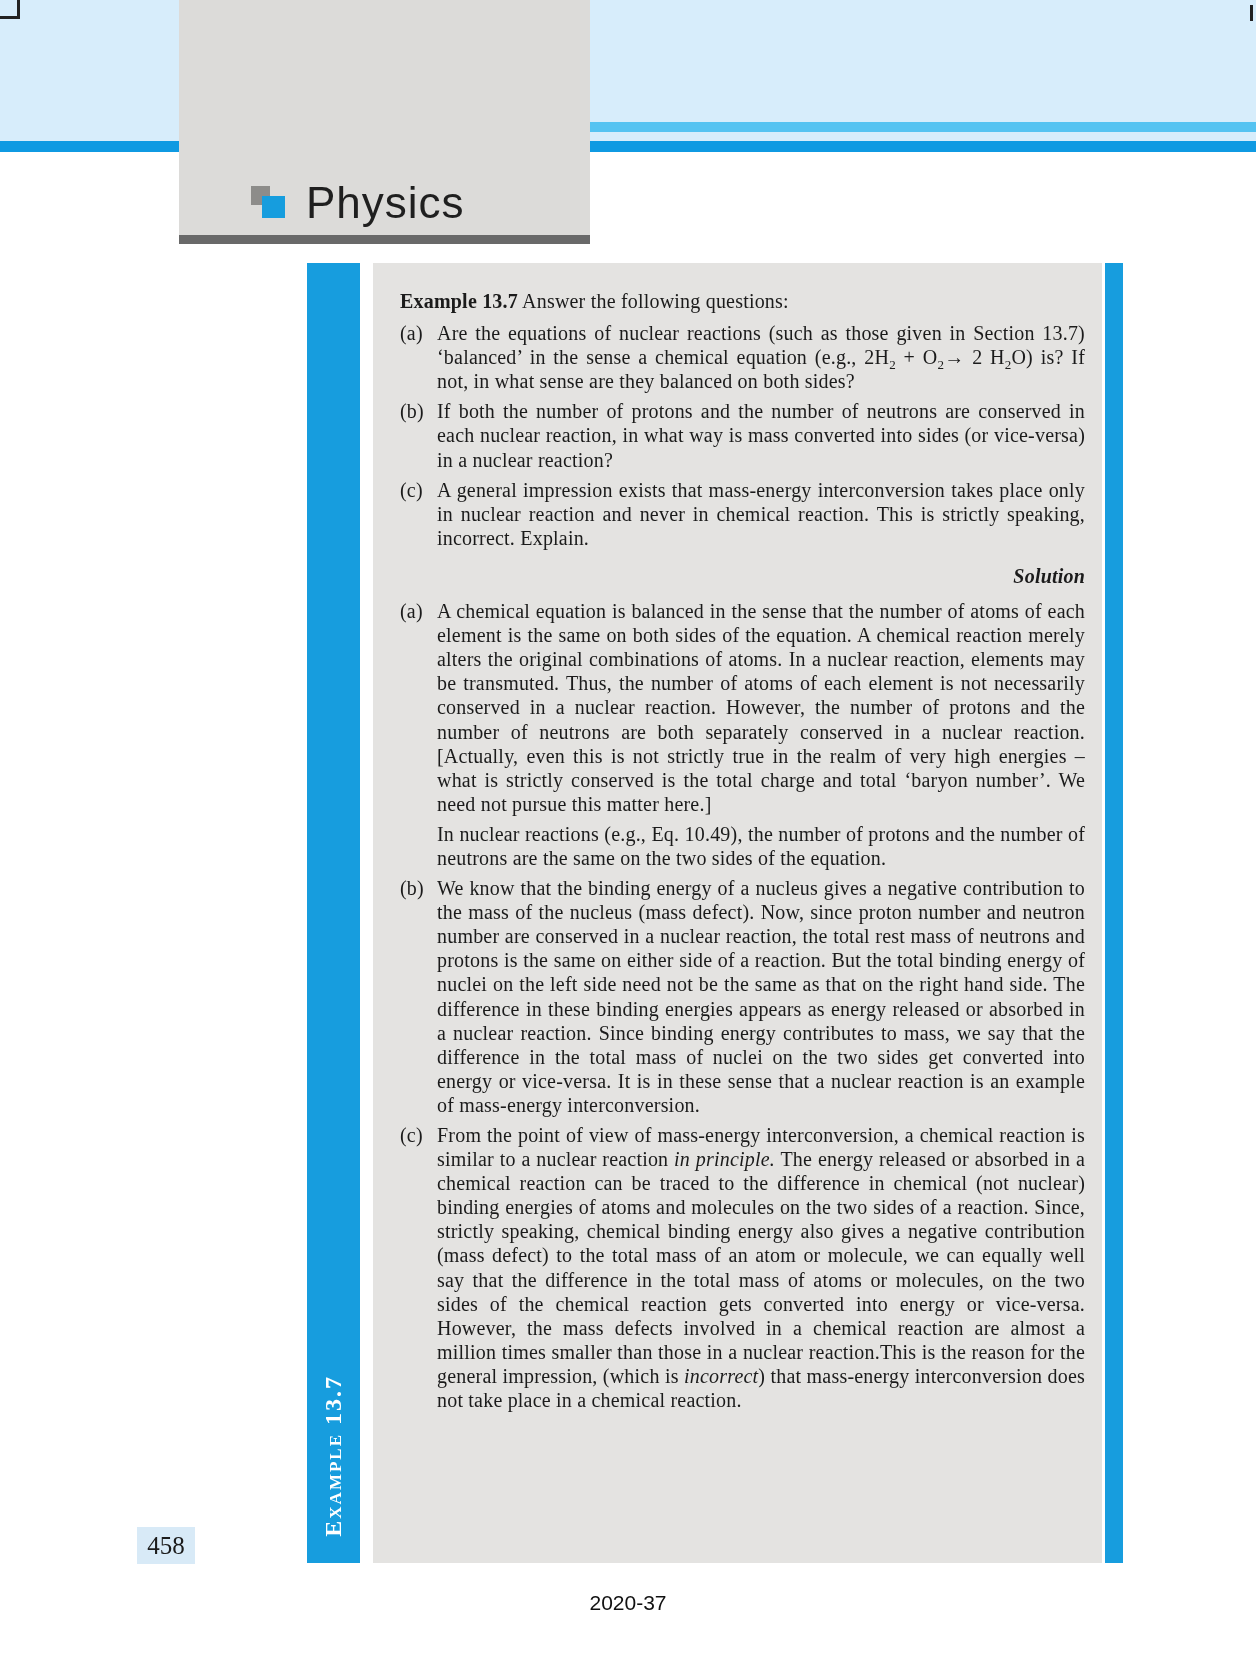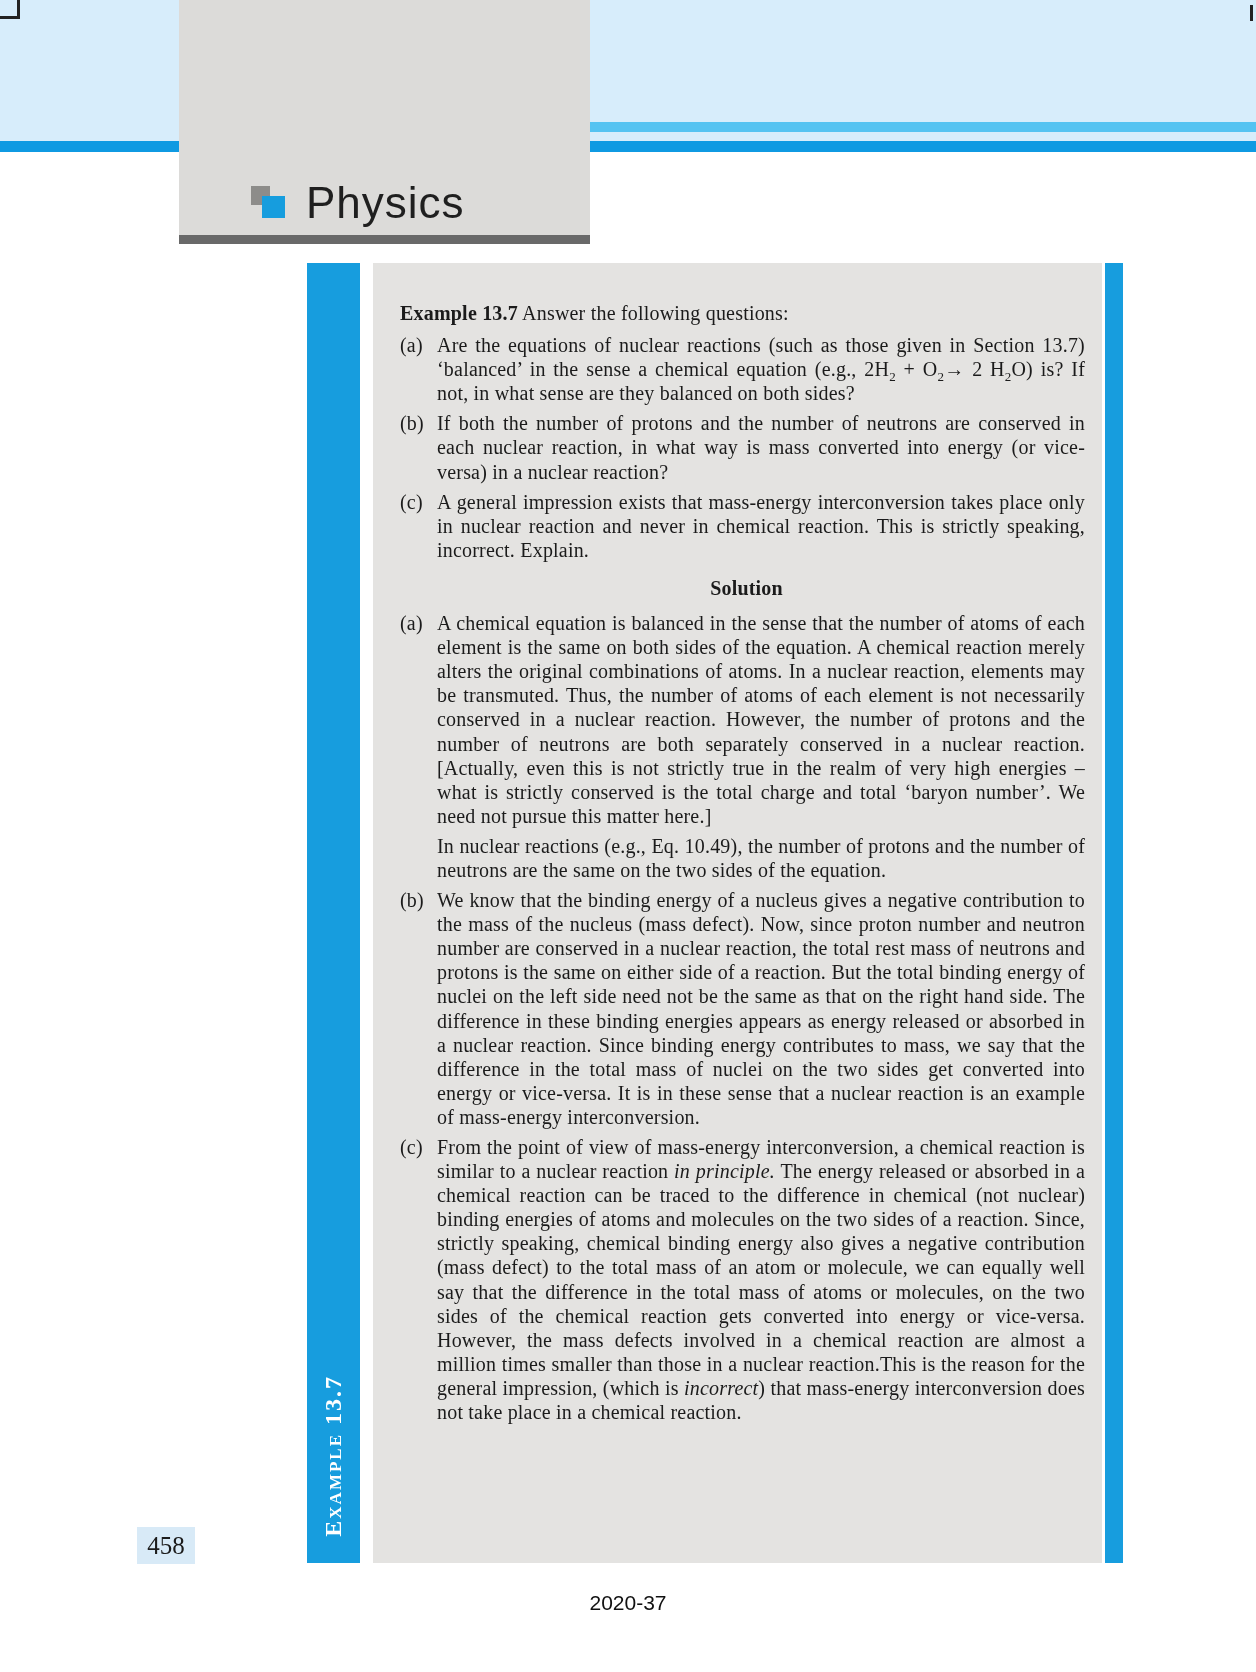--- a/index.html
+++ b/index.html
@@ -38,33 +38,33 @@
     position:absolute;bottom:26px;left:0;width:53px;
     writing-mode:vertical-rl;transform:rotate(180deg);
     color:#ffffff;font-family:"Liberation Serif", serif;
     font-variant:small-caps;font-weight:bold;font-size:24px;letter-spacing:2px;
     text-align:left;line-height:53px;
   }
   .right-bar{position:absolute;left:1105px;top:263px;width:18px;height:1300px;background:#179dde;}
   .example-box{
     position:absolute;left:373px;top:263px;width:729px;height:1300px;
     background:#e4e3e1;box-sizing:border-box;
-    padding:38px 17px 0 27px;
+    padding:26px 17px 0 27px;
     z-index:2;
   }
   .ex-content{
     font-size:20px;line-height:24.1px;color:#1b1b1b;
     letter-spacing:0.2px;
     text-align:justify;
   }
   .ex-title{margin:0 0 8px 0;}
   .ex-title b{font-weight:bold;}
   .para{position:relative;padding-left:37px;margin:0 0 6px 0;}
   .para-label{position:absolute;left:0;top:0;width:37px;}
-  .sol-heading{font-weight:bold;margin:14px 0 11px 8px;text-align:center;}
+  .sol-heading{font-weight:bold;margin:14px 0 11px 8px;text-align:right;font-style:italic;}
   .para sub{font-size:13px;line-height:0;}
   .para i{}
   
   .watermark{
     position:absolute;left:60px;top:430px;width:1120px;height:900px;
     display:flex;flex-direction:column;justify-content:center;align-items:center;
     gap:55px;
     transform:rotate(-46deg);
     z-index:1;pointer-events:none;
     color:#b9b9b9;opacity:0.45;
@@ -116,21 +116,21 @@
   <div class="ex-content">
     <p class="ex-title"><b>Example 13.7</b> <span>Answer the following questions:</span></p>
 
     <div id="questions">
         <div class="para">
     <span class="para-label">(a)</span>
     <span class="para-text">Are the equations of nuclear reactions (such as those given in Section 13.7) ‘balanced’ in the sense a chemical equation (e.g., 2H<sub>2</sub> + O<sub>2</sub>→ 2 H<sub>2</sub>O)  is? If not, in what sense are they balanced on both sides?</span>
   </div>
         <div class="para">
     <span class="para-label">(b)</span>
-    <span class="para-text">If both the number of protons and the number of neutrons are conserved in each nuclear reaction, in what way is mass converted into energy (or vice-versa) in a nuclear reaction?</span>
+    <span class="para-text">If both the number of protons and the number of neutrons are conserved in each nuclear reaction, in what way is mass converted into sides (or vice-versa) in a nuclear reaction?</span>
   </div>
         <div class="para">
     <span class="para-label">(c)</span>
     <span class="para-text">A general impression exists that  mass-energy interconversion takes place only in nuclear reaction and never in chemical reaction. This is strictly speaking, incorrect. Explain.</span>
   </div>
       </div>
 
     <p class="sol-heading">Solution</p>
 
     <div id="solution">

